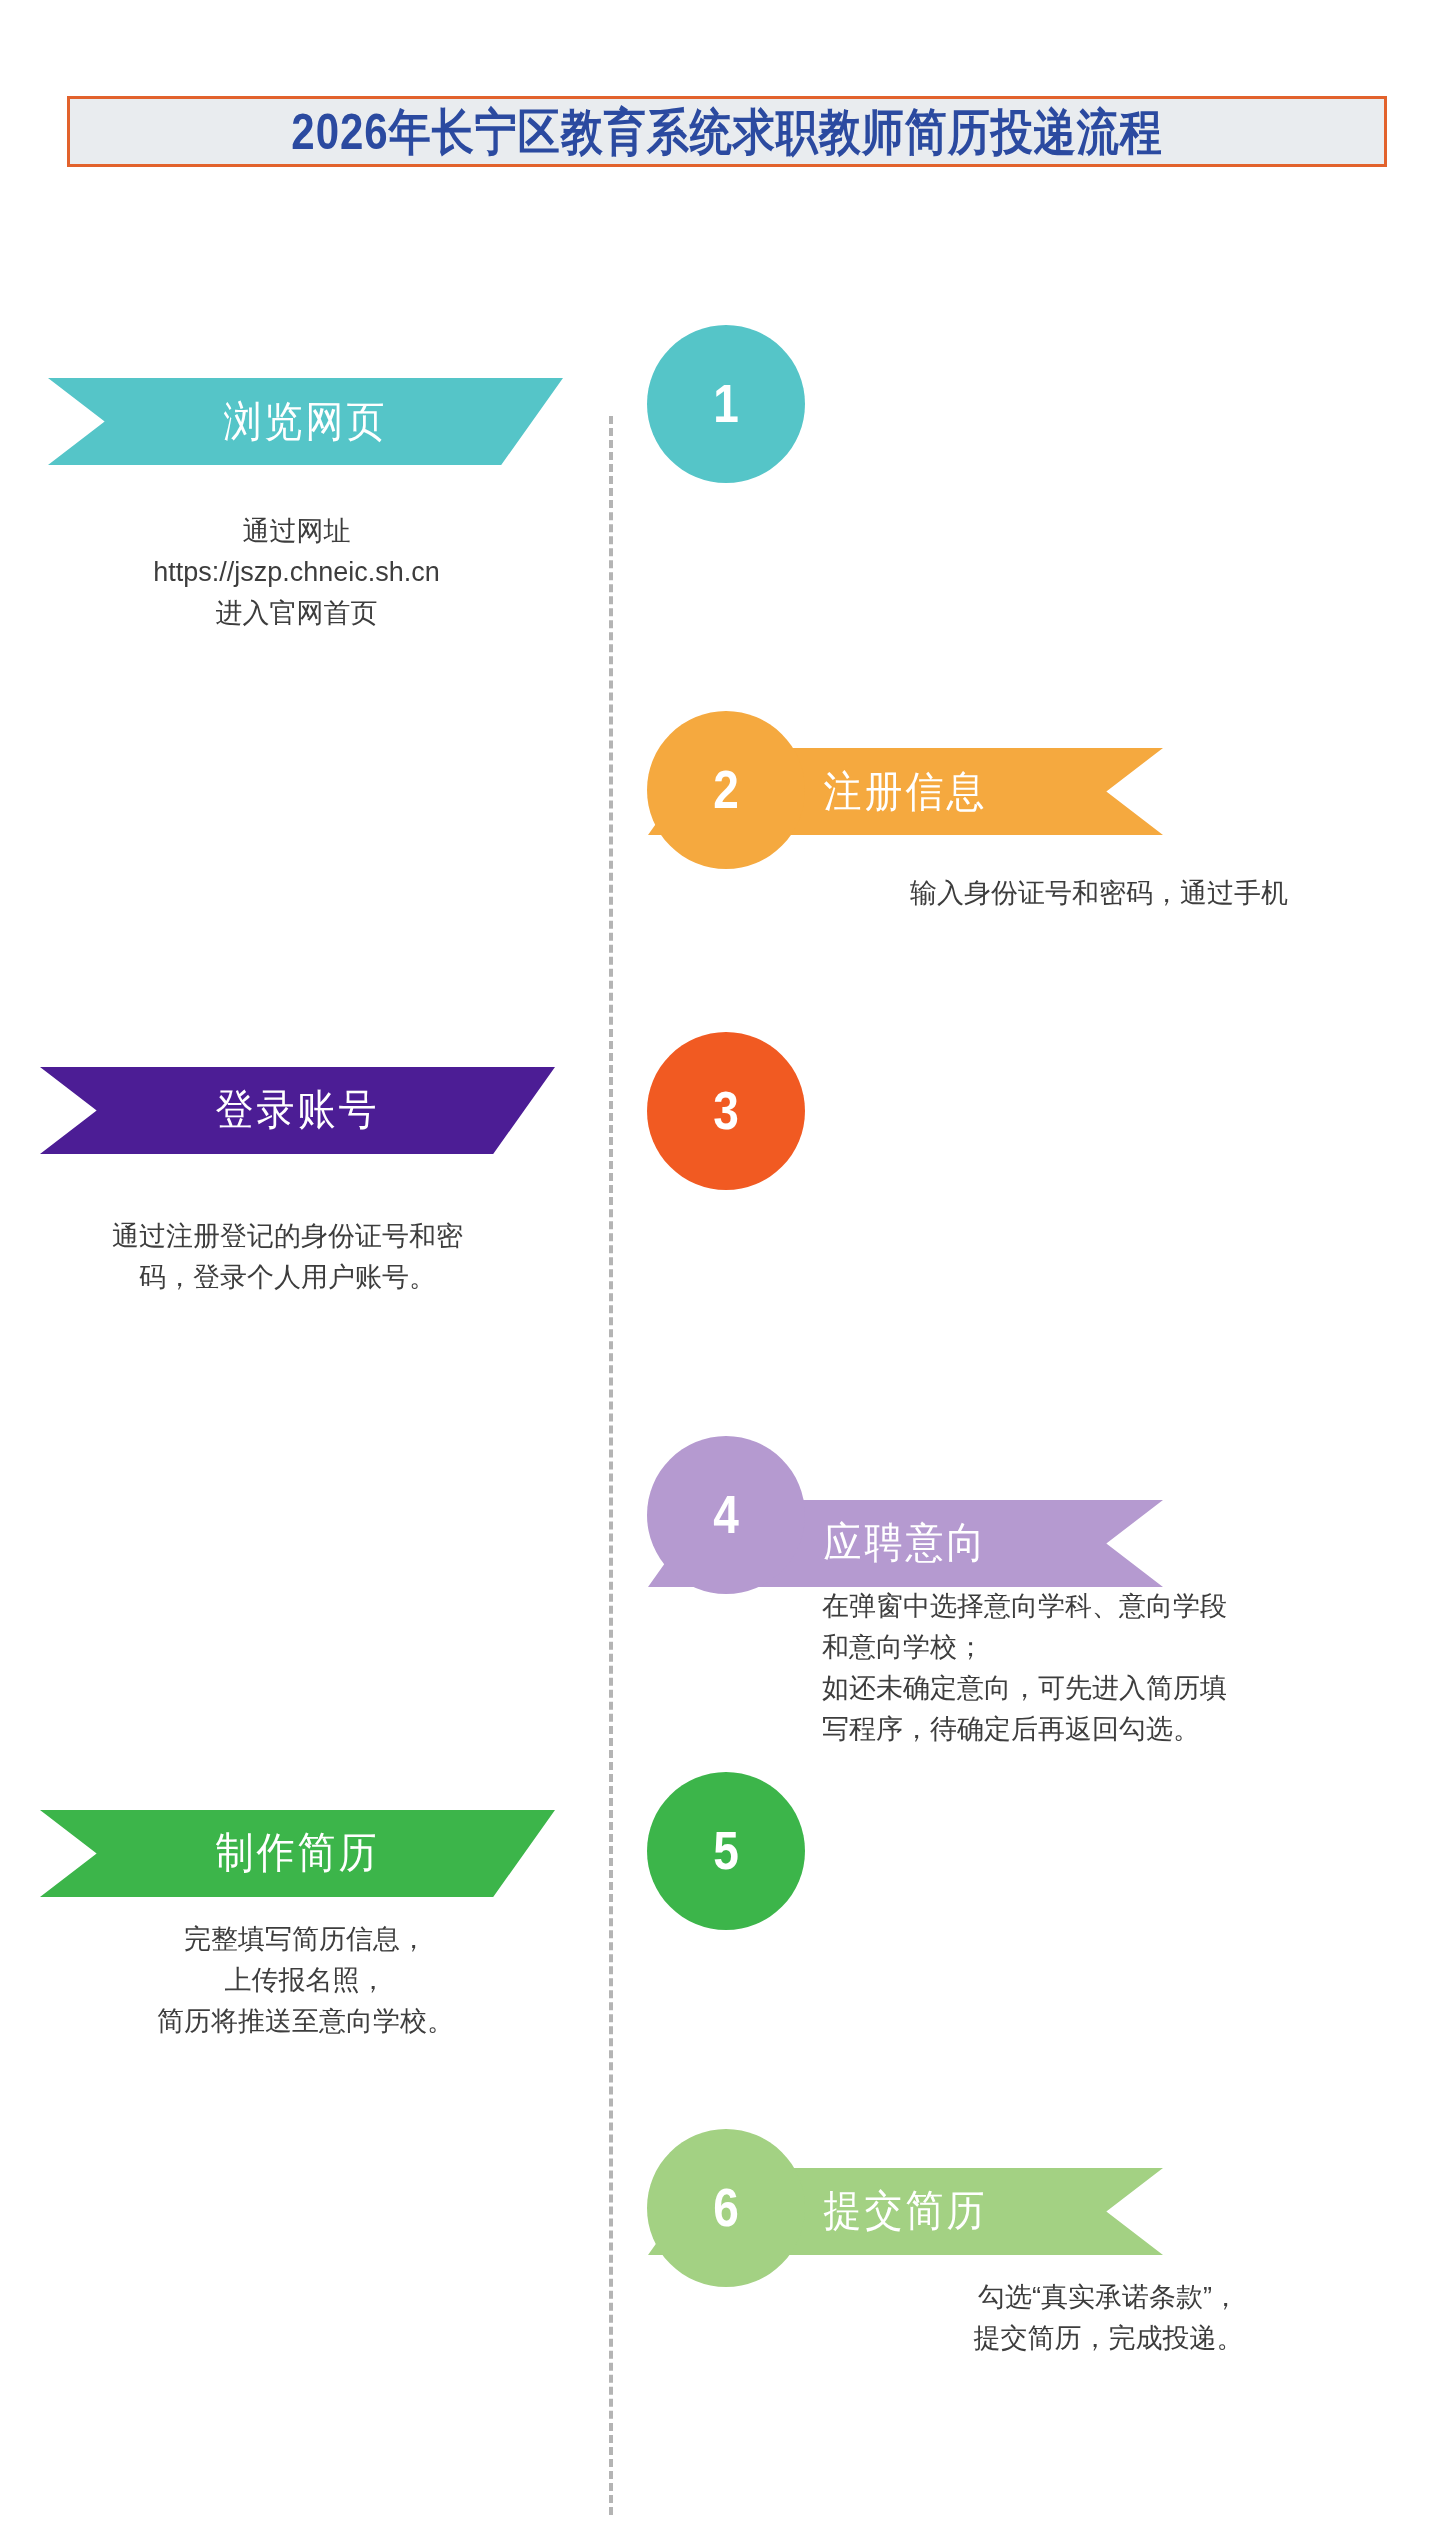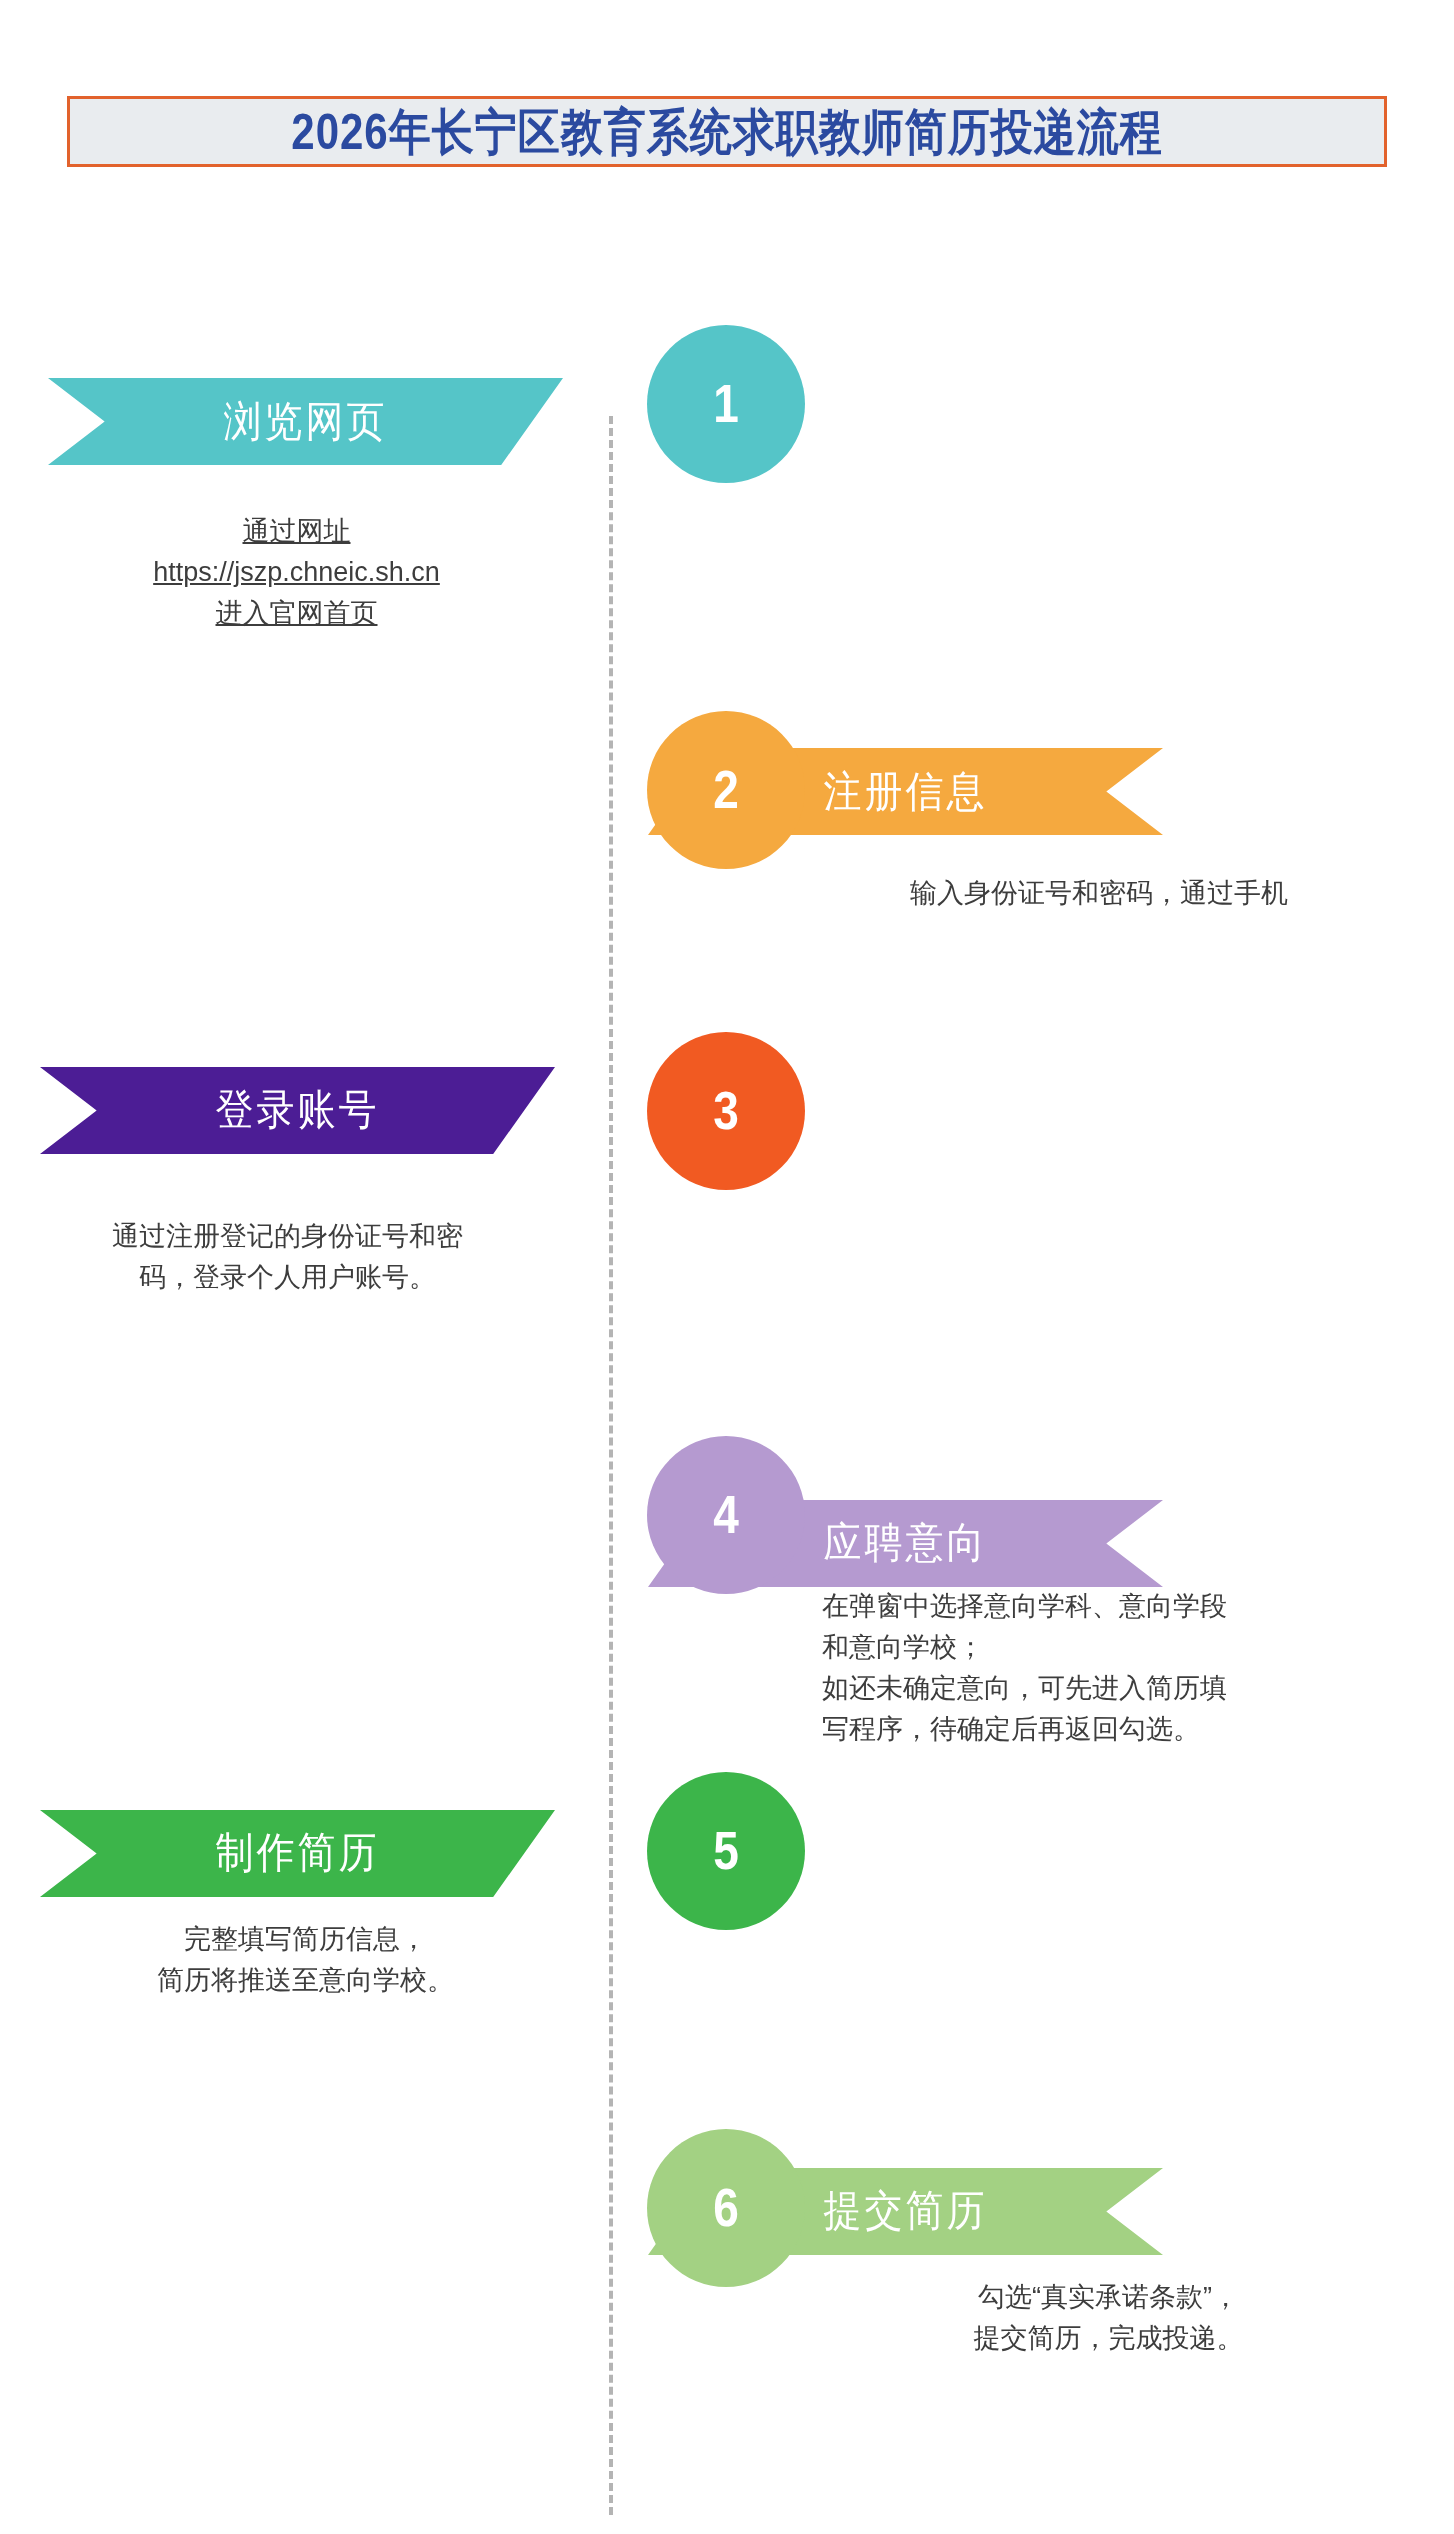--- a/index.html
+++ b/index.html
@@ -78,21 +78,21 @@
 
   <div class="spine"></div>
 
   <div id="steps-layer">
       <div class="circle" style="background: rgb(85, 197, 200); left: 647px; top: 325px;">
         <span class="num">1</span>
       </div>
       <div class="banner left" style="background: rgb(85, 197, 200); top: 378px; left: 48px;">
         <span class="label">浏览网页</span>
       </div>
-      <div class="desc center" style="top: 511px; left: 59px; width: 475px; text-decoration: underline;">
+      <div class="desc center" style="top: 511px; left: 59px; width: 475px;">
         <div>通过网址</div>
         <div>https://jszp.chneic.sh.cn</div>
         <div>进入官网首页</div>
       </div>
       <div class="circle" style="background: rgb(245, 169, 63); left: 647px; top: 711px;">
         <span class="num">2</span>
       </div>
       <div class="banner right" style="background: rgb(245, 169, 63); top: 748px; right: 59px;">
         <span class="label">注册信息</span>
       </div>
@@ -122,20 +122,21 @@
         <div>写程序，待确定后再返回勾选。</div>
       </div>
       <div class="circle" style="background: rgb(60, 181, 74); left: 647px; top: 1772px;">
         <span class="num">5</span>
       </div>
       <div class="banner left" style="background: rgb(60, 181, 74); top: 1810px; left: 40px; text-align: right;">
         <span class="label">制作简历</span>
       </div>
       <div class="desc center" style="top: 1919px; left: 48px; width: 515px;">
         <div>完整填写简历信息，</div>
+        <div>上传报名照，</div>
         <div>简历将推送至意向学校。</div>
       </div>
       <div class="circle" style="background: rgb(163, 209, 131); left: 647px; top: 2129px;">
         <span class="num">6</span>
       </div>
       <div class="banner right" style="background: rgb(163, 209, 131); top: 2168px; right: 59px;">
         <span class="label">提交简历</span>
       </div>
       <div class="desc center" style="top: 2277px; left: 851px; width: 515px;">
         <div>勾选“真实承诺条款”，</div>

